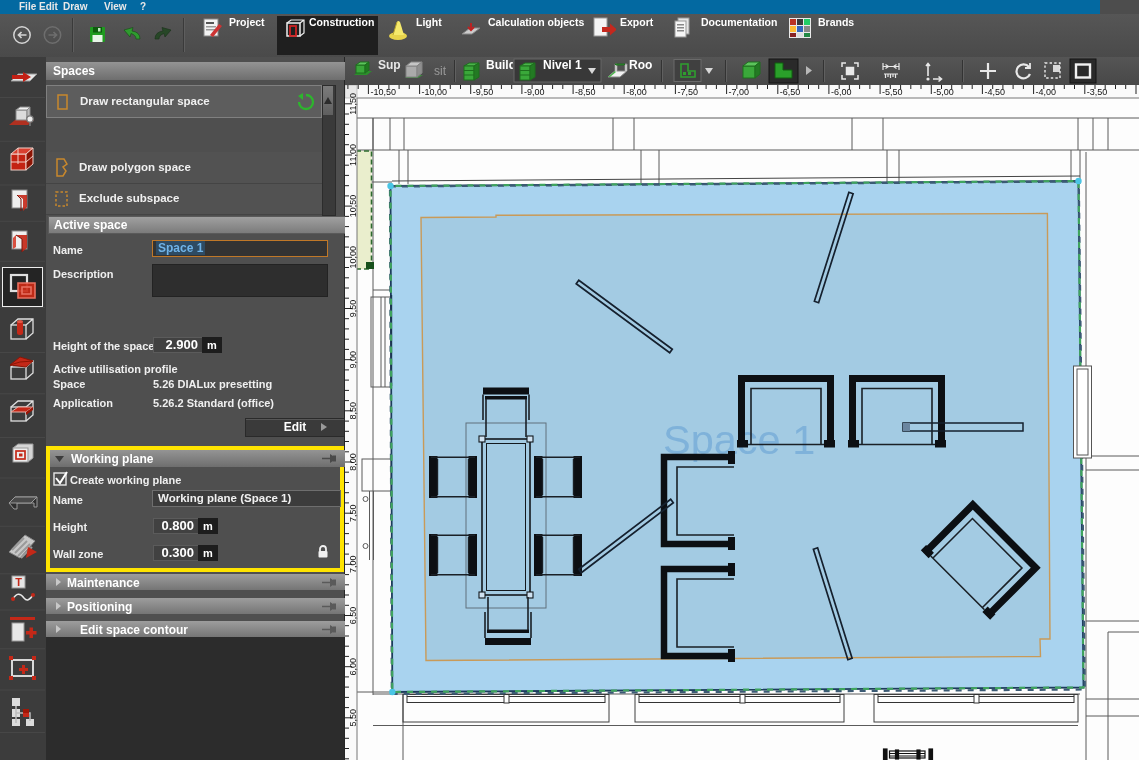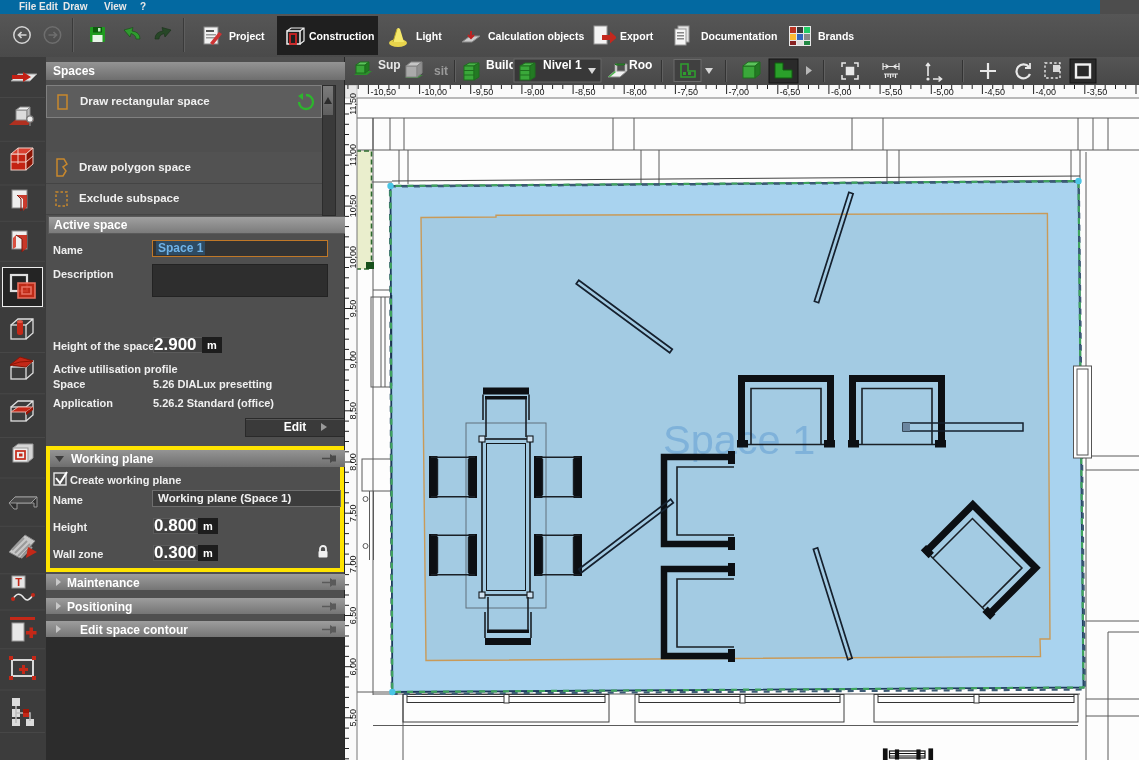--- a/index.html
+++ b/index.html
@@ -1,35 +1,35 @@
 <!DOCTYPE html>
 <html><head><meta charset="utf-8">
 <style>
 html,body{margin:0;padding:0}
 body{width:1139px;height:760px;background:#4d4d4d;font-family:"Liberation Sans",sans-serif;overflow:hidden;position:relative}
 .abs{position:absolute}
 #menubar{left:0;top:0;width:1100px;height:14px;background:#0369a1;color:#e8e8e8;font-size:10px;font-weight:bold}
 #menubar span{position:absolute;top:1px}
 #toolbar1{left:0;top:14px;width:1139px;height:43px;background:linear-gradient(#565656,#4a4a4a);border-bottom:1px solid #2a2a2a}
 .vsep{position:absolute;top:4px;height:34px;width:1px;background:#3a3a3a;border-right:1px solid #5e5e5e}
-.tab{position:absolute;top:2px;height:39px;display:flex;align-items:center;color:#fff;font-size:10.5px;font-weight:bold}
+.tab{position:absolute;top:2px;height:39px;display:flex;color:#fff;font-size:10.5px;font-weight:bold}
 .tabactive{background:#1f1f1f}
 #strip{left:0;top:57px;width:46px;height:703px;background:#3c3c3c;border-right:1px solid #2a2a2a}
 #panel{left:46px;top:57px;width:298px;height:703px;background:#4f4f4f;border-right:1px solid #262626}
 .hdr{position:absolute;left:0;width:298px;background:linear-gradient(#949494,#6e6e6e);color:#fff;font-size:12px;font-weight:bold;line-height:16px}
 .hdr2{position:absolute;left:2px;width:294px;background:linear-gradient(#a0a0a0,#7b7b7b);color:#fff;font-size:12px;font-weight:bold;line-height:15px;border:1px solid #5a5a5a}
 .lbl{position:absolute;color:#efefef;font-size:11px;font-weight:bold}
 .fld{position:absolute;background:#2e2e2e;border:1px solid #232323}
-.num{position:absolute;background:#414141;border:1px solid #5b5b5b;color:#fff;font-size:17px;font-weight:bold;text-align:left}
+.num{position:absolute;background:#414141;border:1px solid #5b5b5b;color:#fff;font-size:13px;font-weight:bold;text-align:right}
 .unit{position:absolute;background:#1d1d1d;color:#fff;font-size:11px;font-weight:bold;text-align:center}
 .item{position:absolute;left:0;width:276px;color:#f0f0f0;font-size:11.5px;font-weight:bold;border-bottom:1px solid #444;background:#525252}
 #tb2{left:345px;top:57px;width:794px;height:28px;background:linear-gradient(#555,#484848);border-bottom:1px solid #222}
 .tbsep{position:absolute;top:3px;height:22px;width:1px;background:#333;border-right:1px solid #606060}
 .tblbl{position:absolute;color:#fff;font-size:12px;font-weight:bold;top:1px}
-.tblbl2{position:absolute;color:#9a9a9a;font-size:12px;font-weight:bold;top:7px}
+.tblbl2{position:absolute;color:#9a9a9a;font-size:12px;font-weight:normal;top:7px}
 </style></head>
 <body>
 <div id="menubar" class="abs">
 <span style="left:19px">File</span>
     <span style="left:39px">Edit</span>
     <span style="left:63px">Draw</span>
     <span style="left:104px">View</span>
     <span style="left:140px">?</span>
 </div>
 <div id="toolbar1" class="abs">

